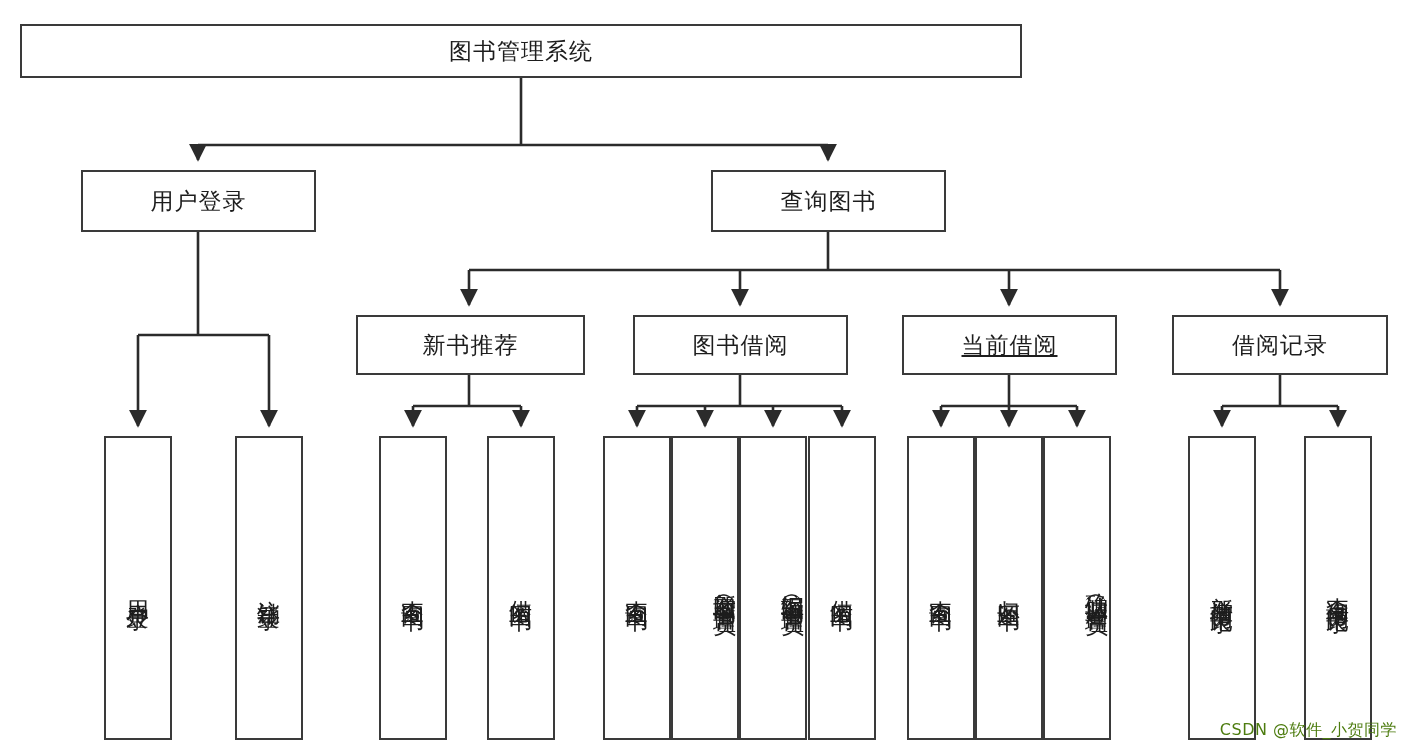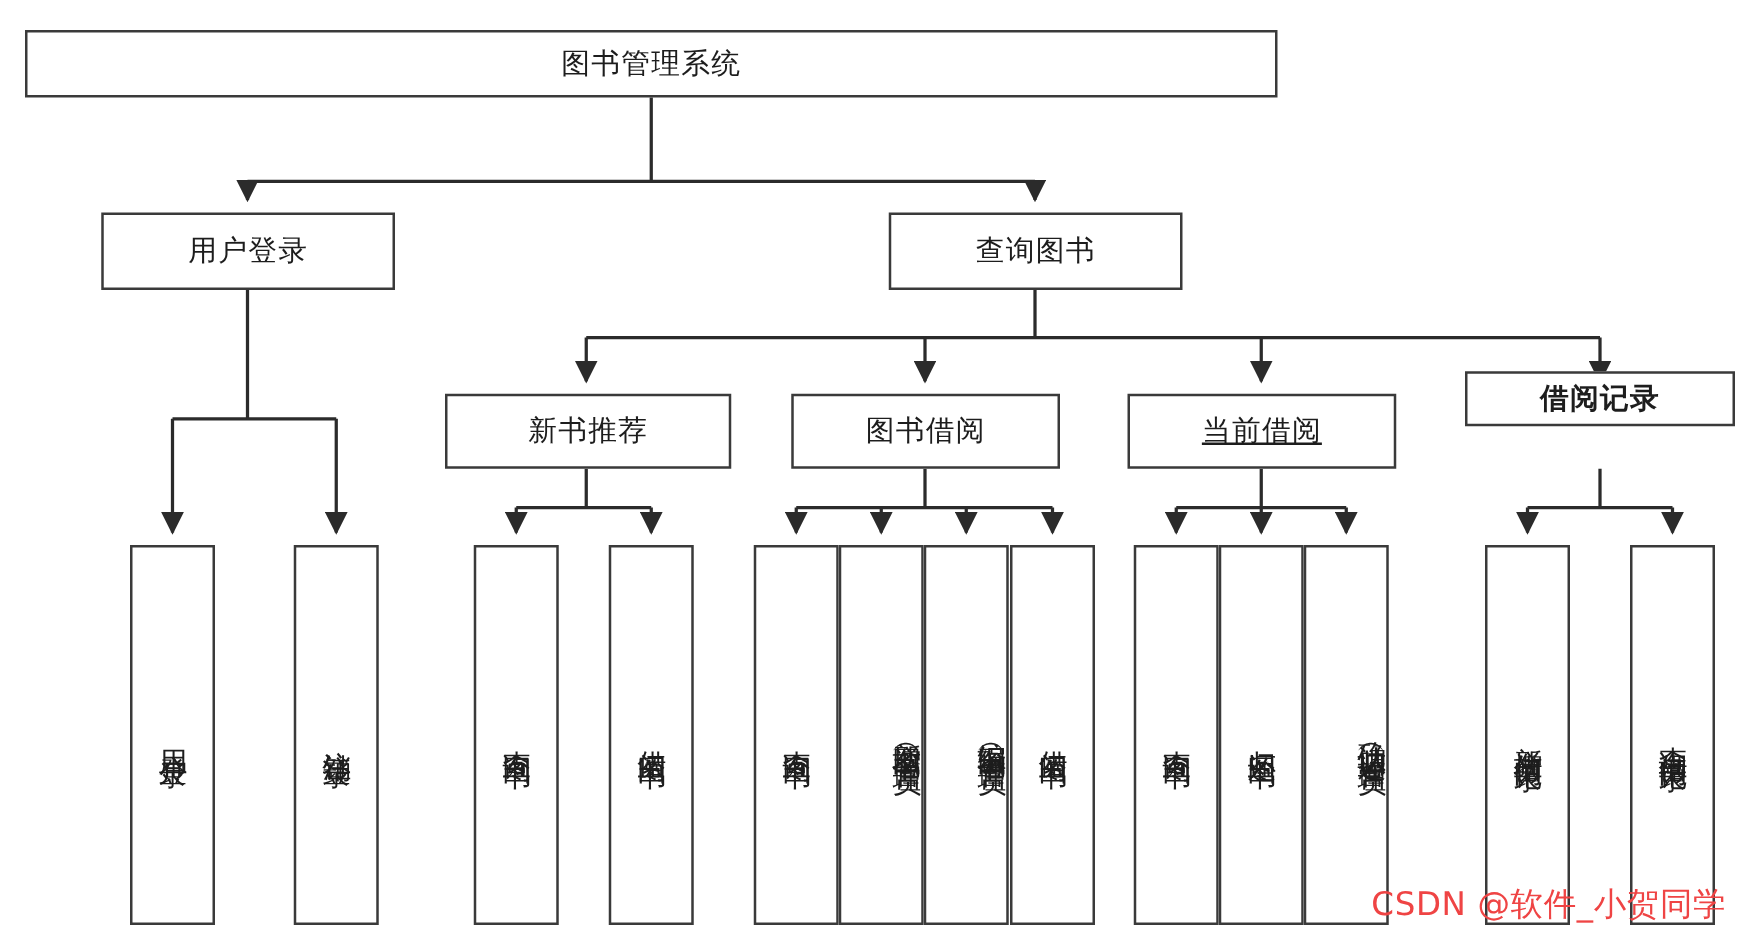--- a/index.html
+++ b/index.html
@@ -37,24 +37,24 @@
   }
   .node.leaf .vtext{
     writing-mode:vertical-rl;
     text-orientation:upright;
     white-space:nowrap;
   }
   .node.leaf.top{align-items:flex-start;}
 
   #watermark{
     position:absolute;
-    right:24px;
+    right:8px;
     bottom:6px;
-    font-size:26px;
-    color:#ef4444;
+    font-size:16px;
+    color:#4d7c0f;
     white-space:nowrap;
     letter-spacing:0.5px;
   }
 </style>
 </head>
 <body>
 
 <div id="diagram">
 
   <svg id="wires" viewBox="0 0 1405 747" xmlns="http://www.w3.org/2000/svg">
@@ -121,21 +121,21 @@
 
   <div class="node h" style="left:356px;top:315px;width:229px;height:60px;">
     <span>新书推荐</span>
   </div>
   <div class="node h" style="left:633px;top:315px;width:215px;height:60px;">
     <span>图书借阅</span>
   </div>
   <div class="node h" style="left:902px;top:315px;width:215px;height:60px;text-decoration:underline;">
     <span>当前借阅</span>
   </div>
-  <div class="node h" style="left:1172px;top:297px;width:216px;height:44px;font-weight:bold;">
+  <div class="node h" style="left:1172px;top:315px;width:216px;height:60px;">
     <span>借阅记录</span>
   </div>
 
   <div class="node leaf" style="left:104px;top:436px;width:68px;height:304px;">
     <span class="vtext">用户登录</span>
   </div>
   <div class="node leaf" style="left:235px;top:436px;width:68px;height:304px;">
     <span class="vtext">注销登录</span>
   </div>
 

